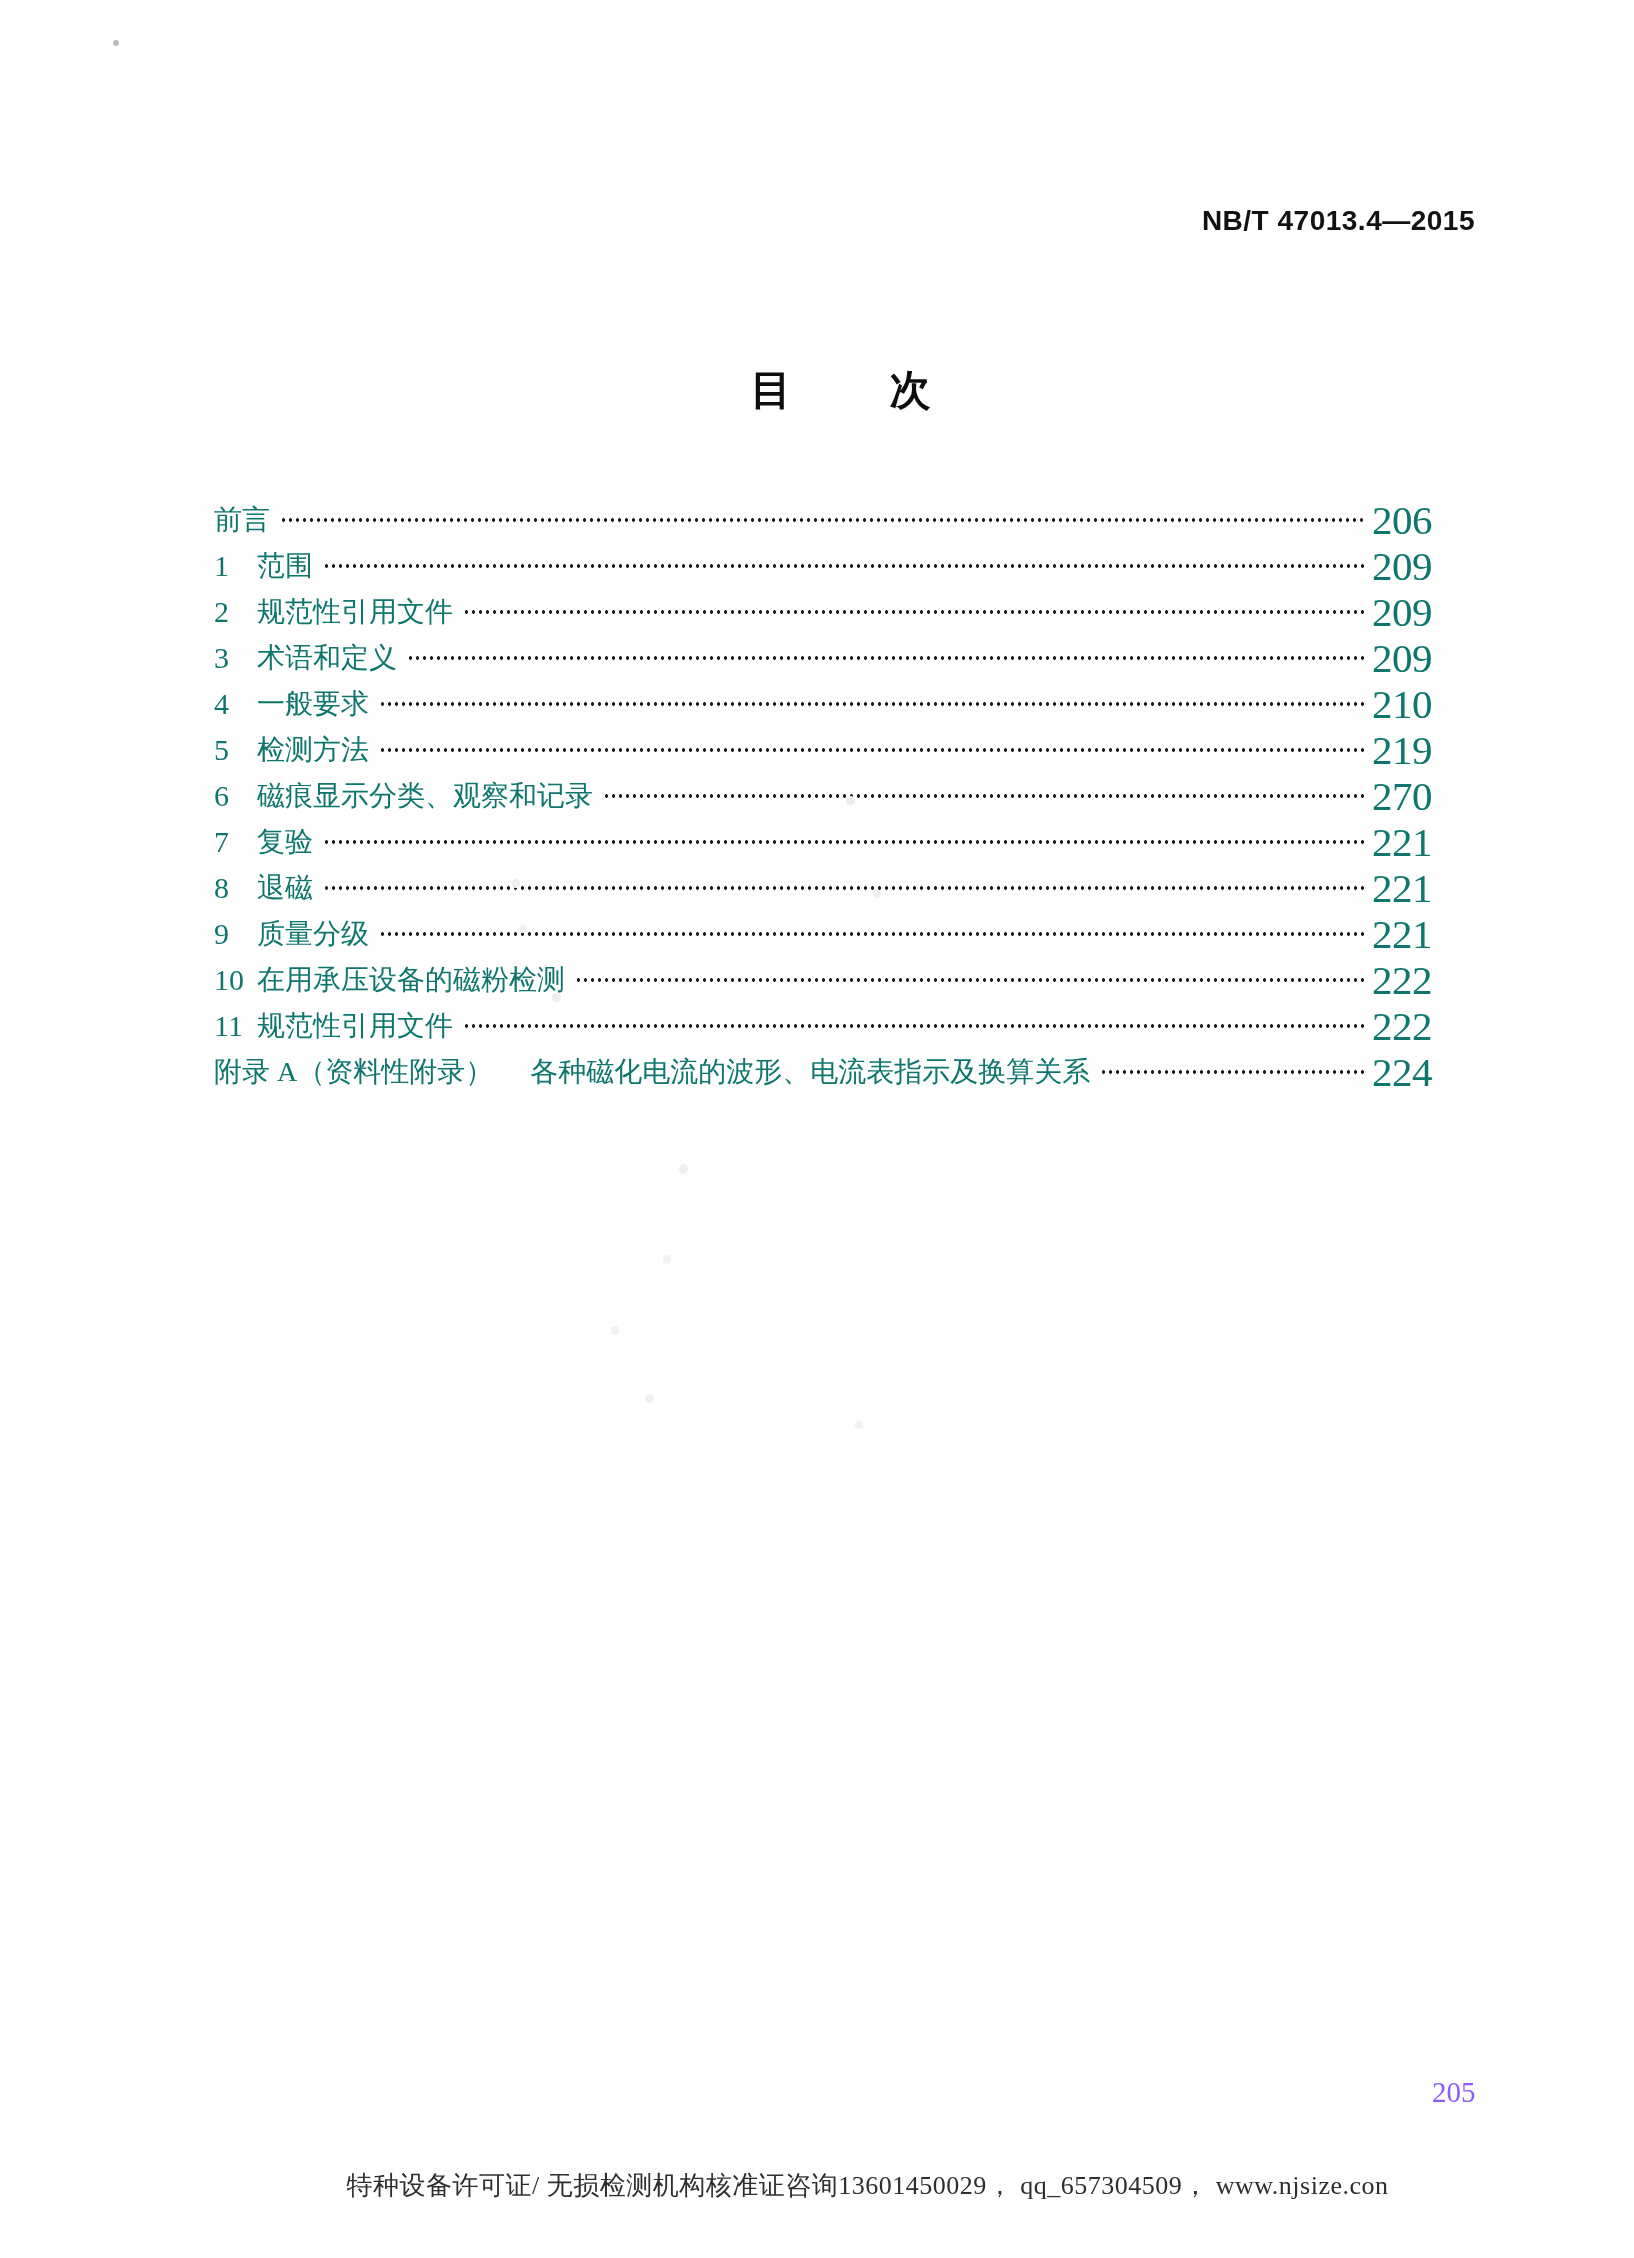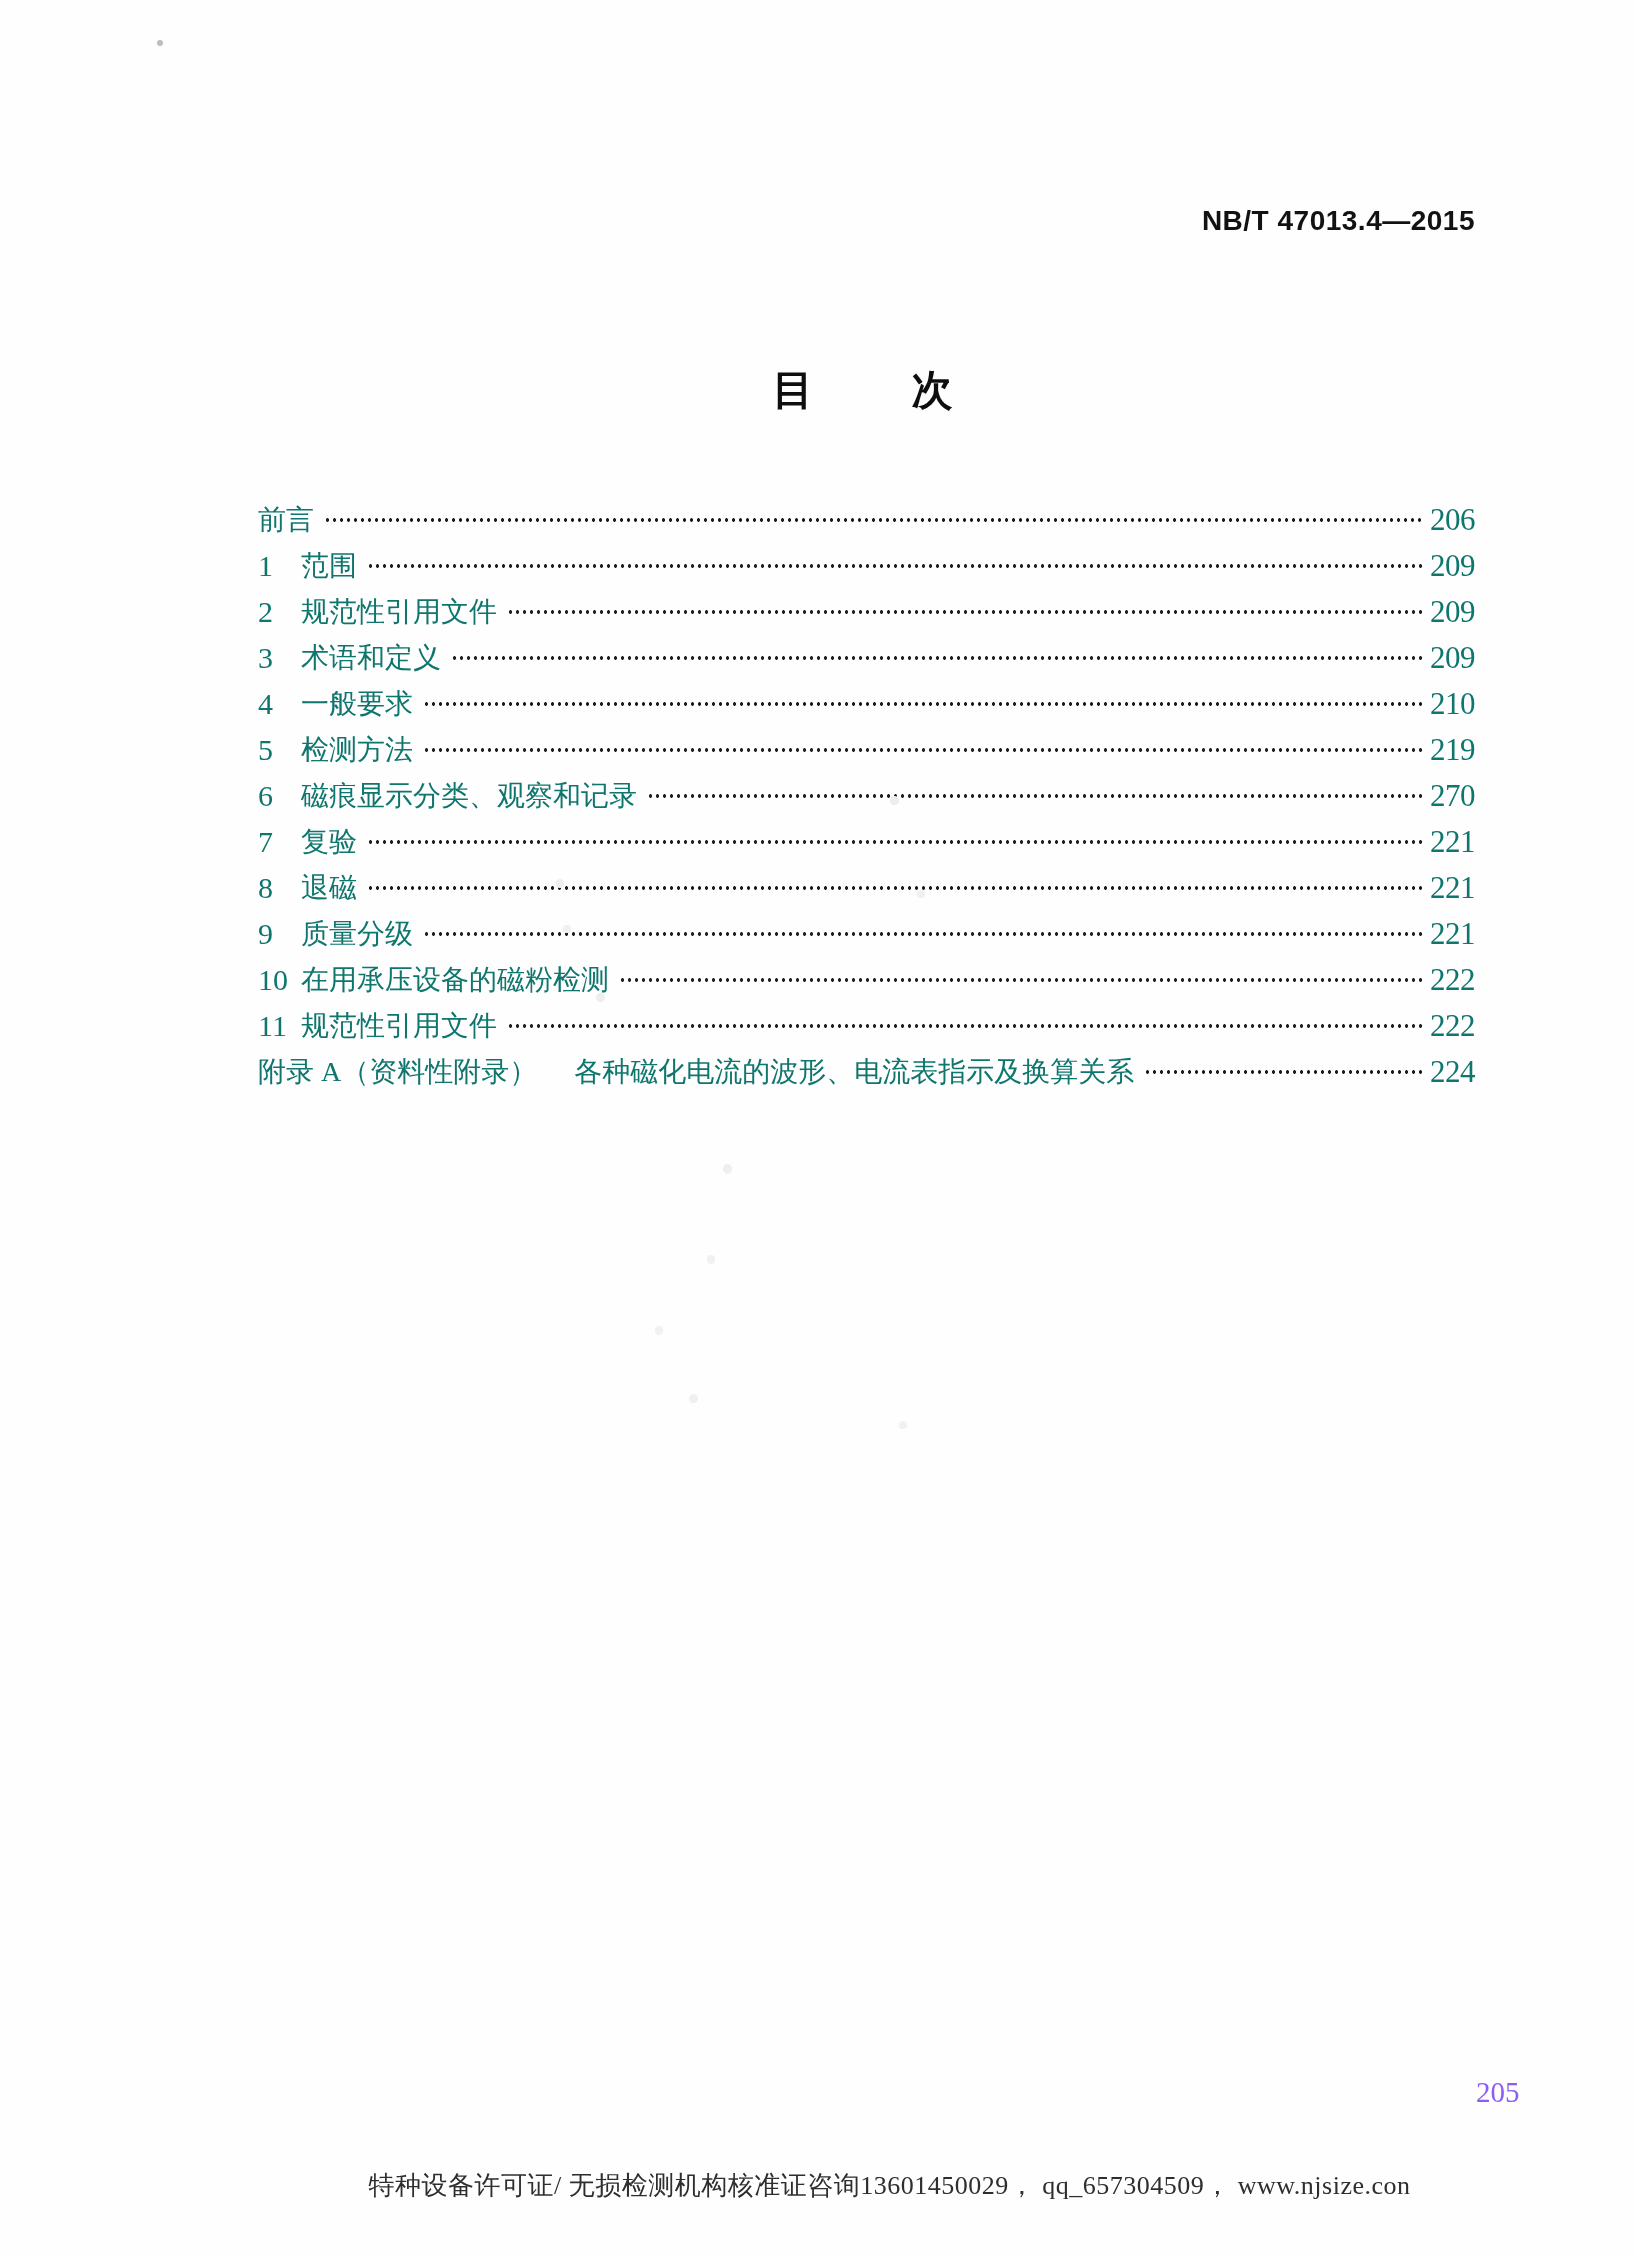--- a/index.html
+++ b/index.html
@@ -4,21 +4,21 @@
 <style>
   html,body { margin:0; padding:0; }
   body {
     width:1635px; height:2258px;
     background:#fefefe;
     position:relative;
     overflow:hidden;
     font-family:"Liberation Serif","DejaVu Serif",serif;
     color:#1b1b1b;
   }
-  .page { position:absolute; inset:0;margin-left:44px; }
+  .page { position:absolute; inset:0; }
 
   
   .std-header {
     position:absolute;
     top:205px; right:160px;
     font-family:"Liberation Sans","DejaVu Sans",sans-serif;
     font-weight:bold;
     font-size:28px;
     letter-spacing:0.5px;
     color:#121212;
@@ -62,22 +62,22 @@
     flex:1;
     align-self:stretch;
     margin:0 5.8px 0 9.7px;
     background-image:radial-gradient(circle, #1e1e1e 1.5px, rgba(0,0,0,0) 2px);
     background-size:7px 100%;
     background-position:0 center;
     background-repeat:repeat-x;
   }
   .toc-page {
     min-width:46px;
-    text-align:left;
-    font-size:31px;
+    text-align:center;
+    font-size:41px;
     letter-spacing:-0.5px;
   }
 
   
   .page-number {
     position:absolute;
     top:2076px; left:1432px;
     font-size:29px;
     color:#8b5cf6;
   }

